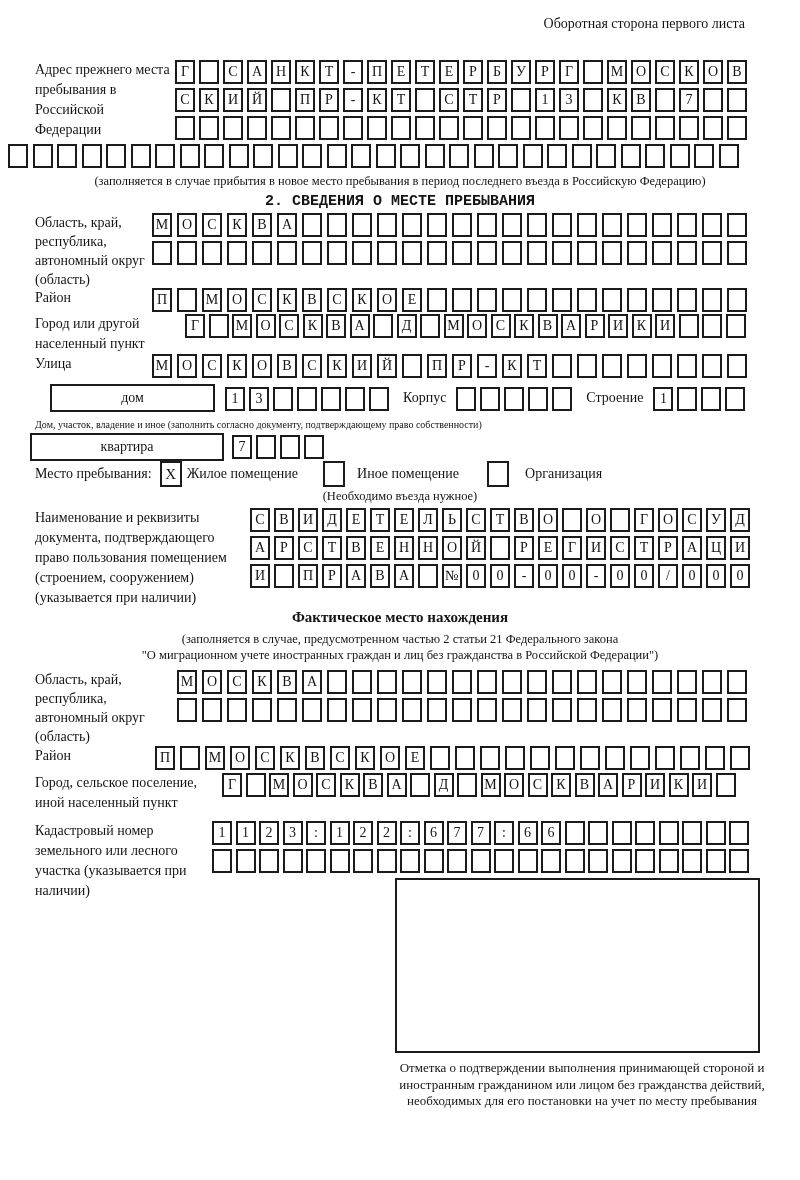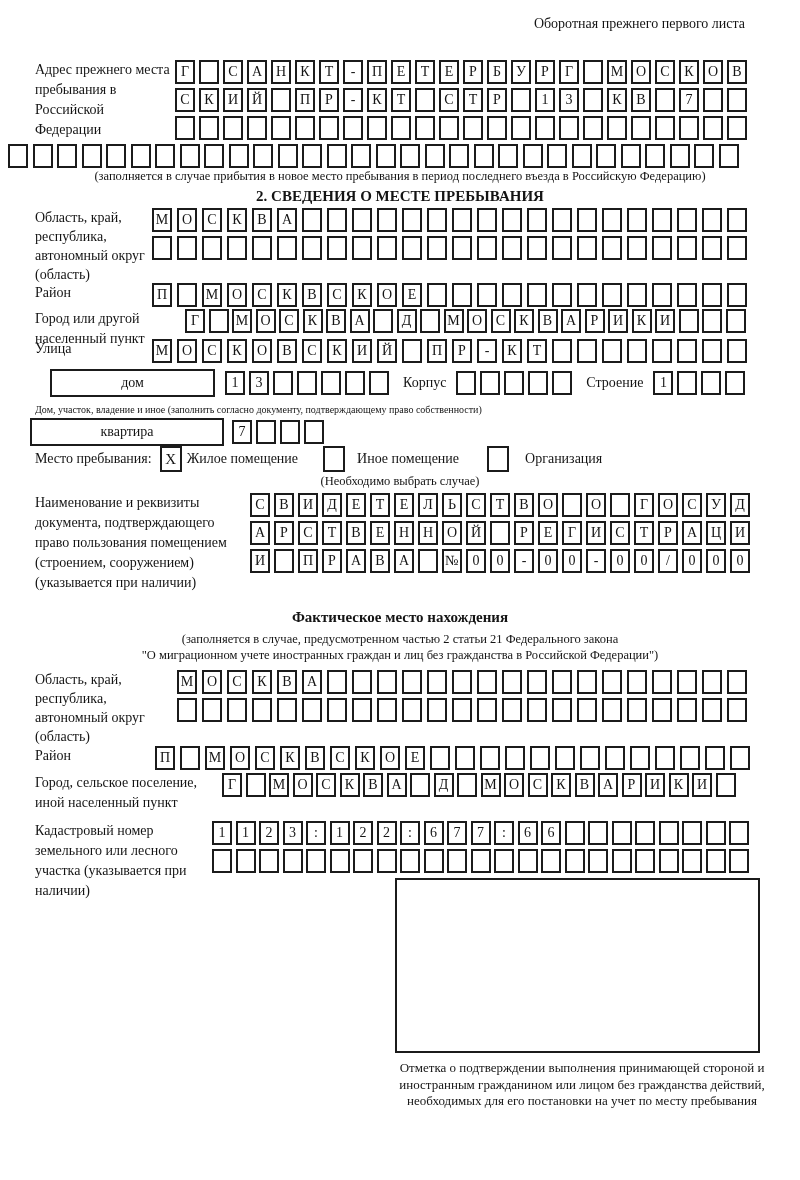--- a/index.html
+++ b/index.html
@@ -24,21 +24,21 @@
        text-align:center;font-size:15px;line-height:22px;}
   .optlbl{font-size:14px;line-height:26px;white-space:nowrap;}
   .stamp-box{box-sizing:border-box;margin:5px 0 0 395px;width:365px;height:175px;border:2px solid #1b1b1b;background:#fff;}
   .stamp-cap{margin:7px 0 0 382px;width:400px;font-size:13px;line-height:16.5px;text-align:center;}
 </style>
 </head>
 <body>
 
 <div class="page">
 
-  <div class="hdr">Оборотная прежнего первого листа</div>
+  <div class="hdr">Оборотная сторона первого листа</div>
 
   <div class="frow" style="margin-top:26px;min-height:80px;">
     <div class="flabel" style="width:135px;">Адрес прежнего места пребывания в Российской Федерации</div>
     <div style="margin-left:175px;">
       <div class="boxrow g4 mb">
           <span class="cell">Г</span>
           <span class="cell"></span>
           <span class="cell">С</span>
           <span class="cell">А</span>
           <span class="cell">Н</span>
@@ -141,23 +141,23 @@
       <span class="cell"></span>
       <span class="cell"></span>
       <span class="cell"></span>
       <span class="cell"></span>
       <span class="cell"></span>
       <span class="cell"></span>
       <span class="cell"></span>
       <span class="cell"></span>
       <span class="cell"></span>
     </div>
-  <div class="cap center" style="">(заполняется в случае прибытия в новое место пребывания в период последнего въезда в Российскую Федерацию)</div>
-
-  <div class="sec-title" style="margin-top:3px;">2. СВЕДЕНИЯ О МЕСТЕ ПРЕБЫВАНИЯ</div>
+  <div class="cap center" style="margin-top:5px;">(заполняется в случае прибытия в новое место пребывания в период последнего въезда в Российскую Федерацию)</div>
+
+  <div class="sec-title" style="margin-top:3px;font-family:Liberation Mono, monospace;">2. СВЕДЕНИЯ О МЕСТЕ ПРЕБЫВАНИЯ</div>
 
   <div class="frow" style="margin-top:2px;min-height:75px;">
     <div class="flabel" style="width:112px;line-height:1.36;">Область, край, республика, автономный округ (область)</div>
     <div style="margin-left:152px;">
       <div class="boxrow g5 mb">
           <span class="cell">М</span>
           <span class="cell">О</span>
           <span class="cell">С</span>
           <span class="cell">К</span>
           <span class="cell">В</span>
@@ -263,21 +263,21 @@
         <span class="cell">Р</span>
         <span class="cell">И</span>
         <span class="cell">К</span>
         <span class="cell">И</span>
         <span class="cell"></span>
         <span class="cell"></span>
         <span class="cell"></span>
       </div>
   </div>
 
-  <div class="frow" style="margin-top:6px;min-height:24px;border-radius:9px;">
+  <div class="frow" style="margin-top:16px;min-height:24px;border-radius:9px;">
     <div class="flabel">Улица</div>
     <div class="boxrow g5" style="margin-left:152px;">
         <span class="cell">М</span>
         <span class="cell">О</span>
         <span class="cell">С</span>
         <span class="cell">К</span>
         <span class="cell">О</span>
         <span class="cell">В</span>
         <span class="cell">С</span>
         <span class="cell">К</span>
@@ -293,21 +293,21 @@
         <span class="cell"></span>
         <span class="cell"></span>
         <span class="cell"></span>
         <span class="cell"></span>
         <span class="cell"></span>
         <span class="cell"></span>
         <span class="cell"></span>
       </div>
   </div>
 
-  <div style="display:flex;margin:6px 0 0 30px;align-items:flex-start;padding-left:20px;">
+  <div style="display:flex;margin:6px 0 0 30px;align-items:center;padding-left:20px;">
     <div class="widebox" style="width:165px;">дом</div>
     <div class="boxrow g4" style="margin:2px 0 0 10px;">
         <span class="cell">1</span>
         <span class="cell">3</span>
         <span class="cell"></span>
         <span class="cell"></span>
         <span class="cell"></span>
         <span class="cell"></span>
         <span class="cell"></span>
       </div>
@@ -341,21 +341,21 @@
 
   <div style="display:flex;margin-left:35px;align-items:center;">
     <span class="optlbl">Место пребывания:</span>
     <span class="cbx" style="margin-left:8px;">X</span>
     <span class="optlbl" style="margin-left:5px;">Жилое помещение</span>
     <span class="cbx" style="margin-left:25px;"></span>
     <span class="optlbl" style="margin-left:12px;">Иное помещение</span>
     <span class="cbx" style="margin-left:28px;"></span>
     <span class="optlbl" style="margin-left:16px;">Организация</span>
   </div>
-  <div class="cap center" style="margin-top:1px;width:800px;">(Необходимо выбрать случае)</div>
+  <div class="cap center" style="margin-top:1px;width:800px;">(Необходимо въезда нужное)</div>
 
   <div class="frow" style="margin-top:4px;min-height:80px;">
     <div class="flabel" style="width:205px;">Наименование и реквизиты документа, подтверждающего право пользования помещением (строением, сооружением) (указывается при наличии)</div>
     <div style="margin-left:250px;">
       <div class="boxrow g4 mb">
           <span class="cell">С</span>
           <span class="cell">В</span>
           <span class="cell">И</span>
           <span class="cell">Д</span>
           <span class="cell">Е</span>
@@ -418,21 +418,21 @@
           <span class="cell">0</span>
           <span class="cell">0</span>
           <span class="cell">/</span>
           <span class="cell">0</span>
           <span class="cell">0</span>
           <span class="cell">0</span>
         </div>
     </div>
   </div>
 
-  <div class="sec-title" style="margin-top:35px;">Фактическое место нахождения</div>
+  <div class="sec-title" style="margin-top:20px;">Фактическое место нахождения</div>
   <div class="cap center" style="margin-top:4px;">(заполняется в случае, предусмотренном частью 2 статьи 21 Федерального закона</div>
   <div class="cap center">"О миграционном учете иностранных граждан и лиц без гражданства в Российской Федерации")</div>
 
   <div class="frow" style="margin-top:7px;min-height:73px;">
     <div class="flabel" style="width:140px;line-height:1.36;">Область, край, республика, автономный округ (область)</div>
     <div style="margin-left:177px;">
       <div class="boxrow g5 mb">
           <span class="cell">М</span>
           <span class="cell">О</span>
           <span class="cell">С</span>

